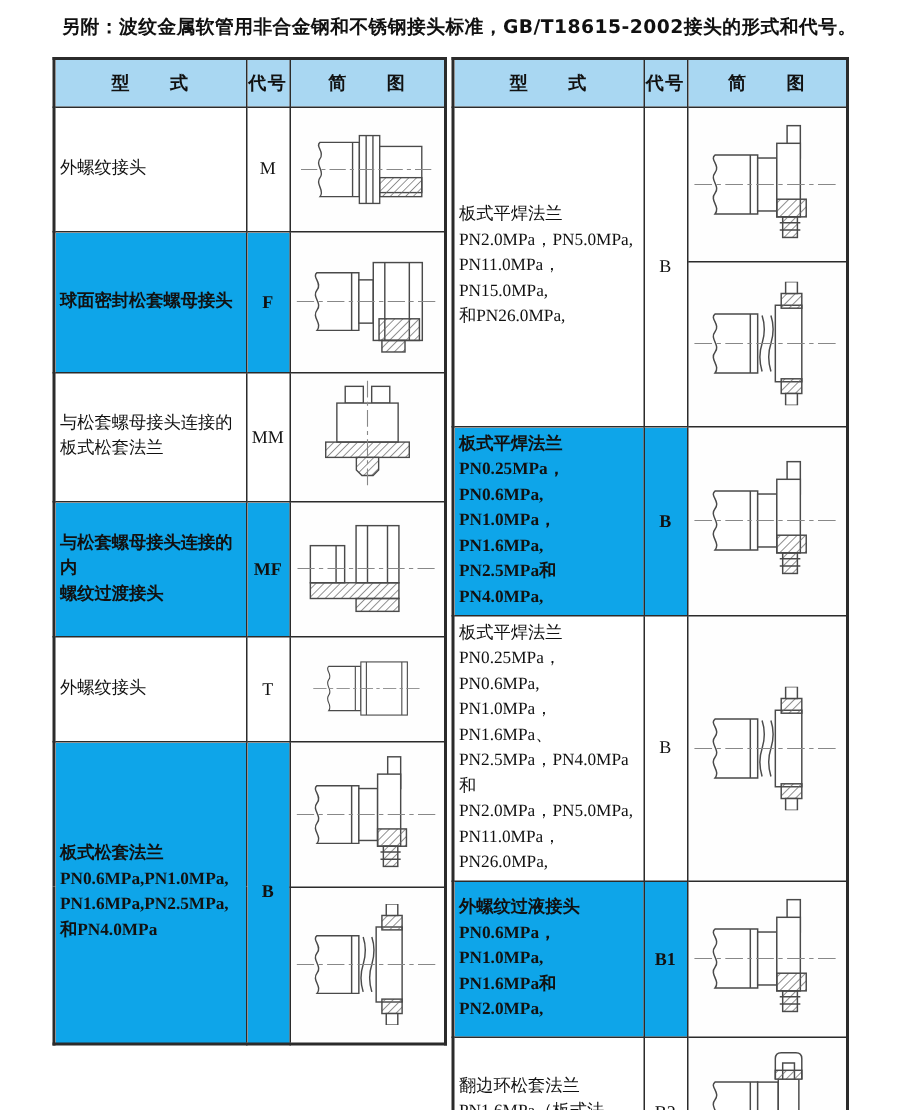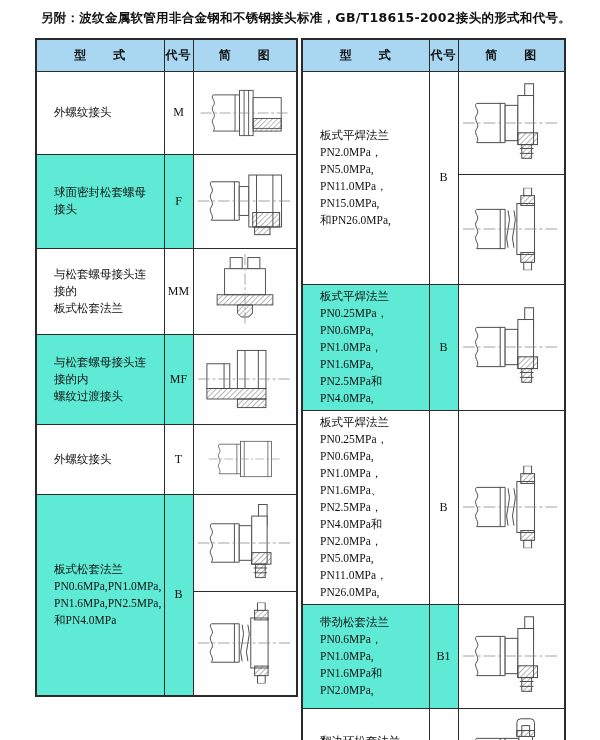--- a/index.html
+++ b/index.html
@@ -15,23 +15,23 @@
   }
   .tables-wrap{
     position:absolute;left:35px;top:38px;display:flex;gap:3px;align-items:flex-start;
   }
   table{border-collapse:collapse;table-layout:fixed;background:#fff;border:2px solid #2b2b2b;}
   td{border:1px solid #2b2b2b;padding:0;vertical-align:middle;overflow:hidden;margin-left:19px;}
   thead td{
     background:#a9d7f2;text-align:center;font-weight:bold;font-size:12px;
     letter-spacing:1px;
   }
-  .type{padding:3px 17px;font-size:11.5px;line-height:17px;text-align:left;white-space:pre-line;}
+  .type{padding:3px 3px;font-size:11.5px;line-height:17px;text-align:left;white-space:pre-line;}
   .code{text-align:center;font-size:12px;font-family:"Liberation Serif",serif;}
-  .hl{background:#5eead4;}
+  .hl{background:#0ea5e9;font-weight:bold;}
   .diag{text-align:center;background:#fefefe;}
   .diag svg{display:block;margin:0 auto;}
   .sr{position:absolute;width:0;height:0;overflow:hidden;}
 </style>
 </head>
 <body>
 
 <svg class="sr" aria-hidden="true">
   <defs>
     <pattern id="ht" width="4" height="4" patternUnits="userSpaceOnUse" patternTransform="rotate(45)">
@@ -272,21 +272,21 @@
 PN2.0MPa，PN5.0MPa,
 PN11.0MPa，PN26.0MPa,</td>
         <td class="code">B</td>
         <td class="diag">
           <svg width="102" height="96" viewBox="0 0 104 84">
               <use href="#v-flange-b"></use>
             </svg>
         </td>
       </tr>
       <tr style="height:104px">
-        <td class="type hl">带劲松套法兰
+        <td class="type hl">外螺纹过液接头
 PN0.6MPa，PN1.0MPa,
 PN1.6MPa和PN2.0MPa,</td>
         <td class="code hl">B1</td>
         <td class="diag">
           <svg width="102" height="92" viewBox="0 0 104 84">
               <use href="#v-flange-a"></use>
             </svg>
         </td>
       </tr>
       <tr style="height:101px">

